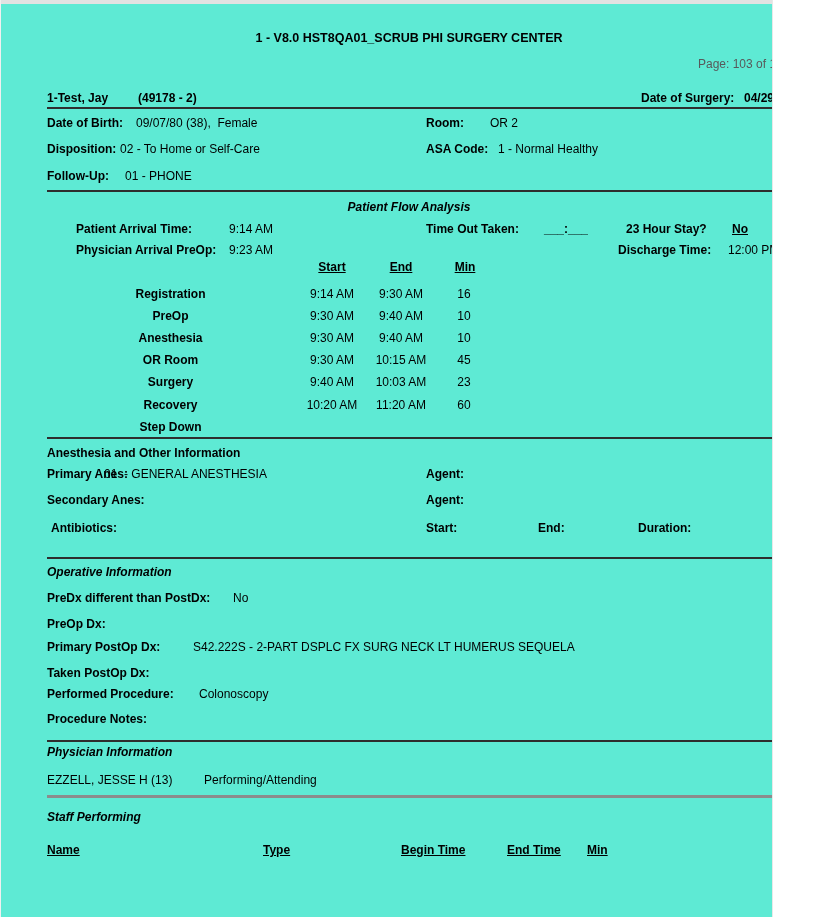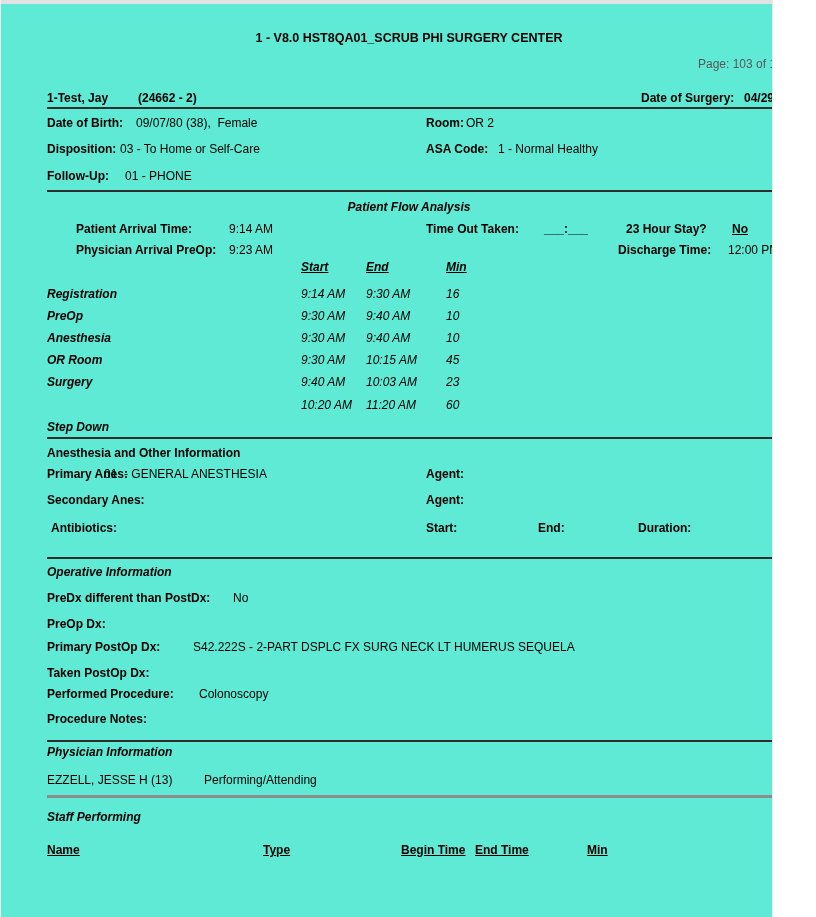--- a/index.html
+++ b/index.html
@@ -18,47 +18,47 @@
   .topbar {
     position: absolute; top:0; left:0; width:816px; height:4px;
     background:#e2e2e2;
   }
   .t { position:absolute; white-space:pre; font-size:12px; line-height:14px; }
   .b { font-weight:bold; }
   .i { font-style:italic; }
   .u { text-decoration:underline; }
   .gray { color:#58595b; }
   .center { left:0; width:816px; text-align:center; }
-  .ra { text-align:left;font-style:italic; }
+  .ra { text-align:center; }
   .hr { position:absolute; left:46px; width:751px; background:#2e2e2e; }
   .hr-gray { background:#8c8c8c; }
   .title { font-size:12.5px; }
 </style>
 </head>
 <body>
 
 <div class="page">
   <div class="topbar"></div>
 
   <span class="t b title center" style="top:31px">1 - V8.0 HST8QA01_SCRUB PHI SURGERY CENTER</span>
   <span class="t gray" style="top:57px;left:697px;width:100px">Page: 103 of 112</span>
 
   <span class="t b" style="top:91px;left:46px">1-Test, Jay</span>
-  <span class="t b" style="top:91px;left:137px">(24662 - 2)</span>
+  <span class="t b" style="top:91px;left:137px">(49178 - 2)</span>
   <span class="t b" style="top:91px;left:640px">Date of Surgery:</span>
   <span class="t b" style="top:91px;left:743px">04/29/19</span>
   <div class="hr" style="top:107px;height:2px"></div>
 
   <span class="t b" style="top:116px;left:46px">Date of Birth:</span>
   <span class="t" style="top:116px;left:135px">09/07/80 (38),  Female</span>
   <span class="t b" style="top:116px;left:425px">Room:</span>
-  <span class="t" style="top:116px;left:465px">OR 2</span>
+  <span class="t" style="top:116px;left:489px">OR 2</span>
 
   <span class="t b" style="top:142px;left:46px">Disposition:</span>
-  <span class="t" style="top:142px;left:119px">03 - To Home or Self-Care</span>
+  <span class="t" style="top:142px;left:119px">02 - To Home or Self-Care</span>
   <span class="t b" style="top:142px;left:425px">ASA Code:</span>
   <span class="t" style="top:142px;left:497px">1 - Normal Healthy</span>
 
   <span class="t b" style="top:169px;left:46px">Follow-Up:</span>
   <span class="t" style="top:169px;left:124px">01 - PHONE</span>
   <div class="hr" style="top:190px;height:1.5px"></div>
 
   <span class="t b i center" style="top:200px">Patient Flow Analysis</span>
 
   <span class="t b" style="top:222px;left:75px">Patient Arrival Time:</span>
@@ -95,20 +95,21 @@
   <span class="t b ra" style="top:353px;left:46px;width:247px">OR Room</span>
   <span class="t ra" style="top:353px;left:300px;width:62px">9:30 AM</span>
   <span class="t ra" style="top:353px;left:365px;width:70px">10:15 AM</span>
   <span class="t ra" style="top:353px;left:445px;width:36px">45</span>
 
   <span class="t b ra" style="top:375px;left:46px;width:247px">Surgery</span>
   <span class="t ra" style="top:375px;left:300px;width:62px">9:40 AM</span>
   <span class="t ra" style="top:375px;left:365px;width:70px">10:03 AM</span>
   <span class="t ra" style="top:375px;left:445px;width:36px">23</span>
 
+  <span class="t b ra" style="top:398px;left:46px;width:247px">Recovery</span>
   <span class="t ra" style="top:398px;left:300px;width:62px">10:20 AM</span>
   <span class="t ra" style="top:398px;left:365px;width:70px">11:20 AM</span>
   <span class="t ra" style="top:398px;left:445px;width:36px">60</span>
 
   <span class="t b ra" style="top:420px;left:46px;width:247px">Step Down</span>
 
   <div class="hr" style="top:437px;height:1.5px"></div>
 
   <span class="t b" style="top:446px;left:46px">Anesthesia and Other Information</span>
 
@@ -149,15 +150,15 @@
   <span class="t" style="top:773px;left:46px">EZZELL, JESSE H (13)</span>
   <span class="t" style="top:773px;left:203px">Performing/Attending</span>
 
   <div class="hr hr-gray" style="top:795px;height:3px"></div>
 
   <span class="t b i" style="top:810px;left:46px">Staff Performing</span>
 
   <span class="t b u" style="top:843px;left:46px">Name</span>
   <span class="t b u" style="top:843px;left:262px">Type</span>
   <span class="t b u" style="top:843px;left:400px">Begin Time</span>
-  <span class="t b u" style="top:843px;left:474px">End Time</span>
+  <span class="t b u" style="top:843px;left:506px">End Time</span>
   <span class="t b u" style="top:843px;left:586px">Min</span>
 </div>
 
 </body></html>

